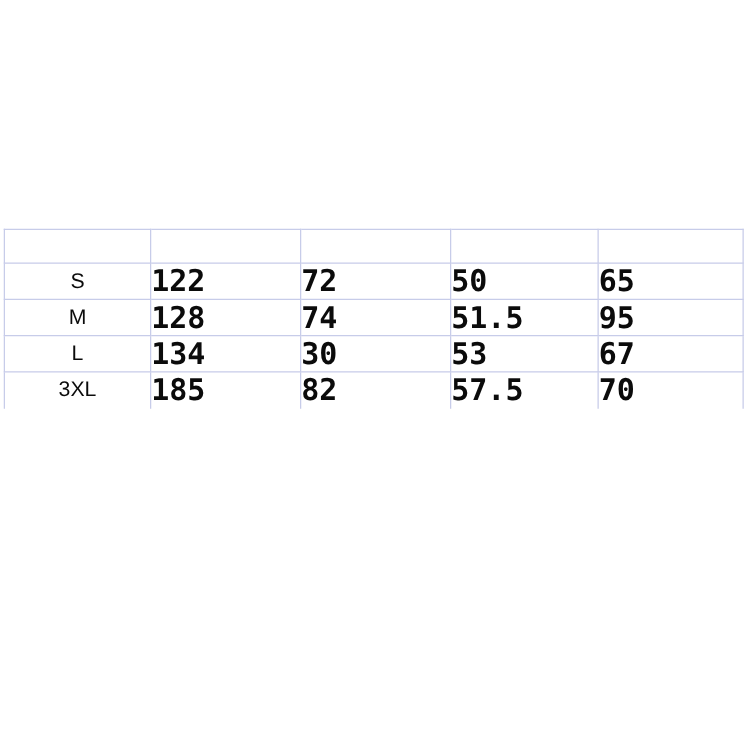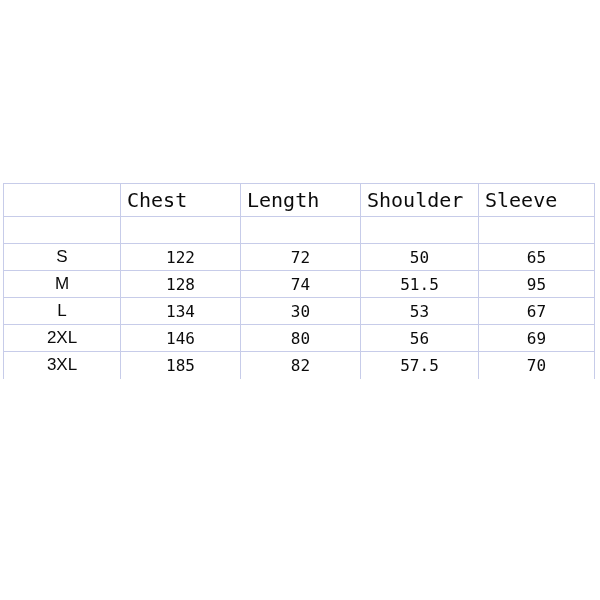--- a/index.html
+++ b/index.html
@@ -79,24 +79,25 @@
   }
   td.size-cell {
     font-family: "Liberation Sans", sans-serif;
     font-size: 17px;
     text-align: center;
     padding-right: 48px;
     white-space: nowrap;
   }
   td.num-cell {
     font-family: "DejaVu Sans Mono", "Liberation Mono", monospace;
-    font-size: 16px;
-    text-align: center;
+    font-size: 24px;
+    text-align: left;
     padding-right: 7px;
     white-space: nowrap;
+    font-weight: bold;
   }
   
   tr.data-row.last-row td {
     border-bottom: 1px solid transparent;
   }
 </style>
 </head>
 <body>
 
 <div id="sheet">
@@ -105,27 +106,20 @@
     <table class="size-table">
       <colgroup>
         <col class="c-size">
         <col class="c-chest">
         <col class="c-length">
         <col class="c-shoulder">
         <col class="c-sleeve">
       </colgroup>
       <tbody>
 
-        <tr class="header-row">
-          <td class="head-corner"></td>
-          <td class="head-label">Chest</td>
-          <td class="head-label">Length</td>
-          <td class="head-label">Shoulder</td>
-          <td class="head-label">Sleeve</td>
-        </tr>
 
         <tr class="spacer-row">
           <td></td>
           <td></td>
           <td></td>
           <td></td>
           <td></td>
         </tr>
 
         <tr class="data-row">
@@ -146,27 +140,20 @@
 
         <tr class="data-row">
           <td class="size-cell">L</td>
           <td class="num-cell">134</td>
           <td class="num-cell">30</td>
           <td class="num-cell">53</td>
           <td class="num-cell">67</td>
         </tr>
 
 
-        <tr class="data-row">
-          <td class="size-cell">2XL</td>
-          <td class="num-cell">146</td>
-          <td class="num-cell">80</td>
-          <td class="num-cell">56</td>
-          <td class="num-cell">69</td>
-        </tr>
 
         <tr class="data-row last-row">
           <td class="size-cell">3XL</td>
           <td class="num-cell">185</td>
           <td class="num-cell">82</td>
           <td class="num-cell">57.5</td>
           <td class="num-cell">70</td>
         </tr>
 
       </tbody>

